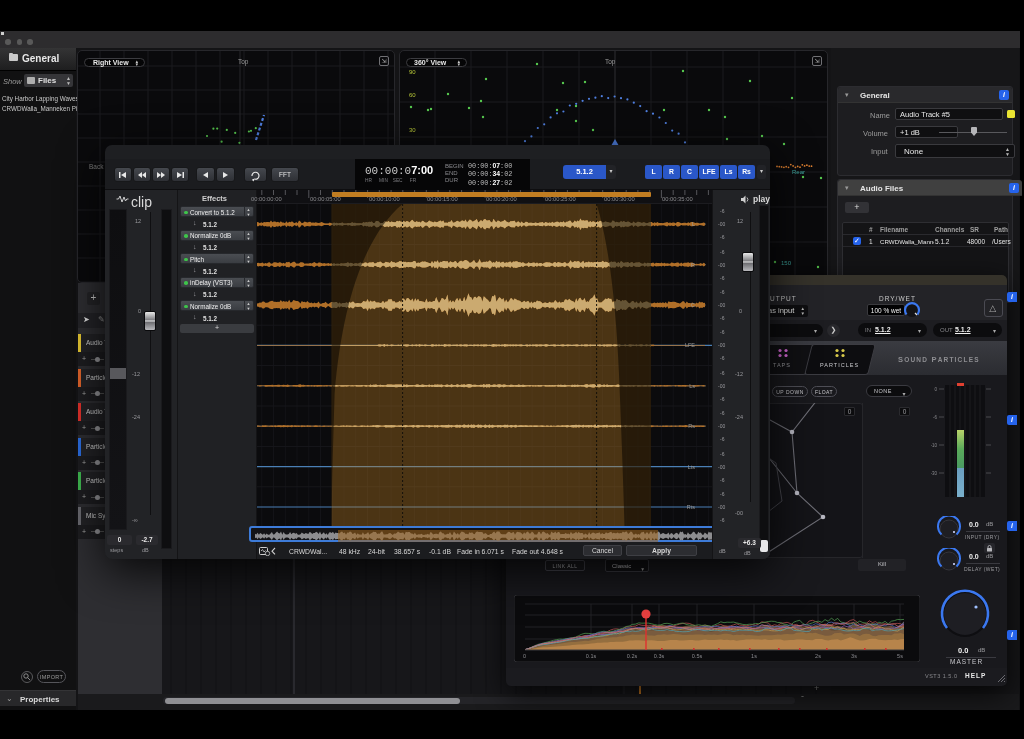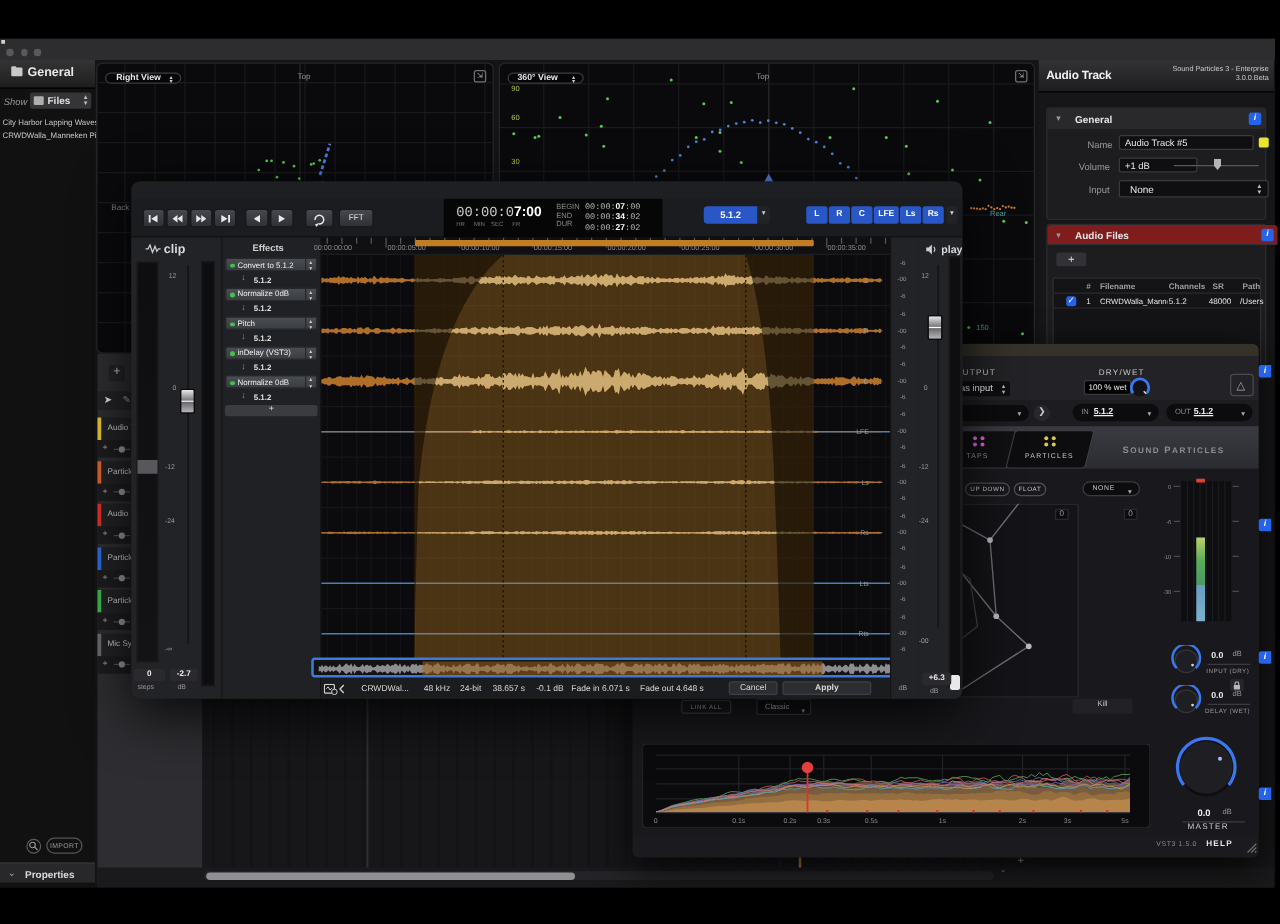--- a/index.html
+++ b/index.html
@@ -206,42 +206,38 @@
       <div class="abs" style="left:205px;top:7px;color:#9a9a9a;font-size:6.5px;">Top</div>
       <div class="abs" style="left:9px;top:18px;color:#b5c437;font-size:6px;">90</div>
       <div class="abs" style="left:9px;top:41px;color:#b5c437;font-size:6px;">60</div>
       <div class="abs" style="left:9px;top:76px;color:#b5c437;font-size:6px;">30</div>
       <div class="abs" style="left:392px;top:118px;color:#3fa8a0;font-size:6px;">Rear</div>
       <div class="abs" style="left:381px;top:209px;color:#3fa8a0;font-size:6px;">150</div>
       <div class="abs" style="left:6px;top:6.5px;width:61px;height:9px;background:#050506;border:1px solid #3c3c40;border-radius:5.5px;color:#e8e8e8;font-size:7px;font-weight:bold;line-height:8.5px;"><span style="margin-left:7px;">360° View</span><span class="abs" style="right:5px;top:1px;color:#ccc;font-size:4.2px;line-height:3.6px;">▲<br>▼</span></div>
       <div class="abs" style="right:5px;top:5px;width:10px;height:10px;border:1px solid #707074;border-radius:2px;color:#aaa;font-size:6px;text-align:center;line-height:9px;">⇲</div>
     </div>
     <div class="abs" style="left:831px;top:17px;width:188px;height:662px;background:#161618;">
-      <div class="abs" style="left:0;top:0;width:188px;height:26px;background:linear-gradient(#333335,#1d1d1f);border-bottom:1px solid #000;">
-        <span class="abs" style="left:6px;top:7px;color:#f0f0f0;font-size:9.5px;font-weight:bold;letter-spacing:-0.2px;">Audio Track</span>
-        <span class="abs" style="right:4px;top:5px;color:#c8c8c8;font-size:5.8px;text-align:right;line-height:6.5px;">Sound Particles 3 - Enterprise<br>3.0.0.Beta</span>
-      </div>
       <div class="abs" style="left:6px;top:38px;width:176px;height:90px;background:#1d1d20;border:1px solid #2c2c30;border-radius:3px;">
         <div class="abs" style="left:0;top:0;width:174px;height:16px;background:#29292c;border-bottom:1px solid #333;border-radius:3px 3px 0 0;">
           <span class="abs" style="left:7px;top:4px;color:#9a9a9a;font-size:7px;">▾</span>
           <span class="abs" style="left:22px;top:4px;color:#e5e5e5;font-size:8px;font-weight:bold;">General</span>
           <span class="abs" style="right:3px;top:2.5px;width:10px;height:10px;background:#2563eb;border-radius:2px;color:#fff;font-size:7px;font-weight:bold;text-align:center;line-height:10px;font-style:italic;">i</span>
         </div>
         <span class="abs" style="left:32px;top:24px;color:#9a9a9a;font-size:7.5px;">Name</span>
         <div class="abs" style="left:57px;top:21px;width:108px;height:12px;background:#0f0f11;border:1px solid #3a3a3e;border-radius:2px;color:#e8e8e8;font-size:7.5px;line-height:11px;"><span style="margin-left:4px;">Audio Track #5</span></div>
         <div class="abs" style="left:169px;top:22.5px;width:8px;height:8px;background:#e9e432;border-radius:1.5px;"></div>
         <span class="abs" style="left:25px;top:42px;color:#9a9a9a;font-size:7.5px;">Volume</span>
         <div class="abs" style="left:57px;top:39px;width:63px;height:12px;background:#0f0f11;border:1px solid #3a3a3e;border-radius:2px;color:#e8e8e8;font-size:7.5px;line-height:11px;"><span style="margin-left:4px;">+1 dB</span></div>
         <div class="abs" style="left:101px;top:44.5px;width:68px;height:1.5px;background:#58585c;"></div>
         <div class="abs" style="left:133px;top:40px;width:6px;height:9px;background:#b5b5b8;border-radius:1px;clip-path:polygon(0 0,100% 0,100% 60%,50% 100%,0 60%);"></div>
         <span class="abs" style="left:33px;top:60px;color:#9a9a9a;font-size:7.5px;">Input</span>
         <div class="abs" style="left:57px;top:57px;width:120px;height:14px;background:#0f0f11;border:1px solid #3a3a3e;border-radius:2px;color:#e8e8e8;font-size:8px;line-height:13px;"><span style="margin-left:8px;">None</span><span class="abs" style="right:4px;top:2px;color:#bbb;font-size:5px;line-height:5px;">▲<br>▼</span></div>
       </div>
       <div class="abs" style="left:6px;top:131px;width:176px;height:124px;background:#1d1d20;border:1px solid #2c2c30;border-radius:3px;">
-        <div class="abs" style="left:0;top:0;width:184px;height:16px;background:#7f1d1d;border-bottom:1px solid #333;border-radius:3px 3px 0 0;">
+        <div class="abs" style="left:0;top:0;width:184px;height:16px;background:#404040;border-bottom:1px solid #333;border-radius:3px 3px 0 0;">
           <span class="abs" style="left:7px;top:4px;color:#9a9a9a;font-size:7px;">▾</span>
           <span class="abs" style="left:22px;top:4px;color:#e5e5e5;font-size:8px;font-weight:bold;">Audio Files</span>
           <span class="abs" style="right:3px;top:2.5px;width:10px;height:10px;background:#2563eb;border-radius:2px;color:#fff;font-size:7px;font-weight:bold;text-align:center;line-height:10px;font-style:italic;">i</span>
         </div>
         <div class="abs" style="left:7px;top:22px;width:24px;height:11px;background:#323236;border-radius:2px;color:#ddd;font-size:9px;text-align:center;line-height:10px;">+</div>
         <div class="abs" style="left:4px;top:42px;width:167px;height:76px;background:#141416;border:1px solid #2e2e32;border-radius:2px;">
           <div class="abs" style="left:0;top:0;width:100%;height:12px;border-bottom:1px solid #2a2a2e;color:#9f9f9f;font-size:6.5px;font-weight:bold;">
             <span class="abs" style="left:26px;top:3px;">#</span>
             <span class="abs" style="left:37px;top:3px;">Filename</span>
             <span class="abs" style="left:92px;top:3px;">Channels</span>
@@ -598,21 +594,21 @@
       <div class="abs" style="left:576px;top:6px;width:17px;height:14px;background:#2a57c8;border-radius:2px;color:#fff;font-size:6.8px;font-weight:bold;text-align:center;line-height:13px;">C</div>
       <div class="abs" style="left:594px;top:6px;width:20px;height:14px;background:#2a57c8;border-radius:2px;color:#fff;font-size:6.8px;font-weight:bold;text-align:center;line-height:13px;">LFE</div>
       <div class="abs" style="left:615px;top:6px;width:17px;height:14px;background:#2a57c8;border-radius:2px;color:#fff;font-size:6.8px;font-weight:bold;text-align:center;line-height:13px;">Ls</div>
       <div class="abs" style="left:633px;top:6px;width:17px;height:14px;background:#2a57c8;border-radius:2px;color:#fff;font-size:6.8px;font-weight:bold;text-align:center;line-height:13px;">Rs</div>
       <div class="abs" style="left:652px;top:6px;width:9px;height:14px;background:#222327;border-radius:2px;color:#ccc;font-size:6px;text-align:center;line-height:13px;">▾</div>
     </div>
     <div class="abs" style="left:0;top:45px;width:73px;height:369px;background:#222326;border-right:1px solid #141416;">
       <svg class="abs" style="left:11px;top:5px" width="13" height="8" xmlns="http://www.w3.org/2000/svg">
         <path d="M0.5,4 L2.5,4 L4,1 L6,7 L8,2 L9.5,6 L10.8,4 L12.5,4" stroke="#cfcfcf" stroke-width="1" fill="none"></path>
       </svg>
-      <span class="abs" style="left:26px;top:4px;color:#d8d8d8;font-size:10px;font-weight:bold;">clip</span>
+      <span class="abs" style="left:26px;top:4px;color:#d8d8d8;font-size:14px;font-weight:normal;">clip</span>
       <div class="abs" style="left:4px;top:19px;width:18px;height:321px;background:linear-gradient(#0e0e10,#131316);border:1px solid #1a1a1d;"></div>
       <div class="abs" style="left:5px;top:178px;width:16px;height:11px;background:#58585c;"></div>
       <div class="abs" style="left:44.5px;top:22px;width:1.5px;height:303px;background:#0f0f11;"></div>
       <span class="abs" style="left:30px;top:28px;color:#9a9a9e;font-size:5.5px;">12</span>
       <span class="abs" style="left:33px;top:118px;color:#9a9a9e;font-size:5.5px;">0</span>
       <span class="abs" style="left:27px;top:181px;color:#9a9a9e;font-size:5.5px;">-12</span>
       <span class="abs" style="left:27px;top:224px;color:#9a9a9e;font-size:5.5px;">-24</span>
       <span class="abs" style="left:27px;top:327px;color:#9a9a9e;font-size:5.5px;">-∞</span>
       <div class="abs" style="left:39px;top:121px;width:12px;height:20px;background:linear-gradient(#e8e8e8,#7a7a7e 45%,#fff 50%,#6a6a6e 55%,#b8b8bc);border-radius:2px;border:1px solid #0a0a0c;"></div>
       <div class="abs" style="left:56px;top:19px;width:11px;height:340px;background:#0e0e10;border:1px solid #1a1a1d;"></div>

